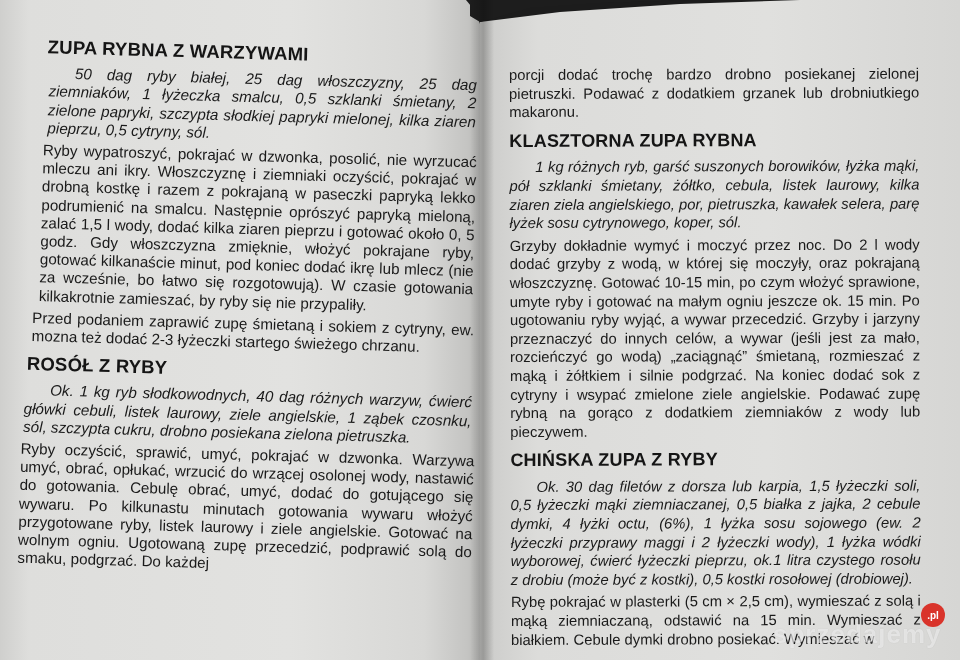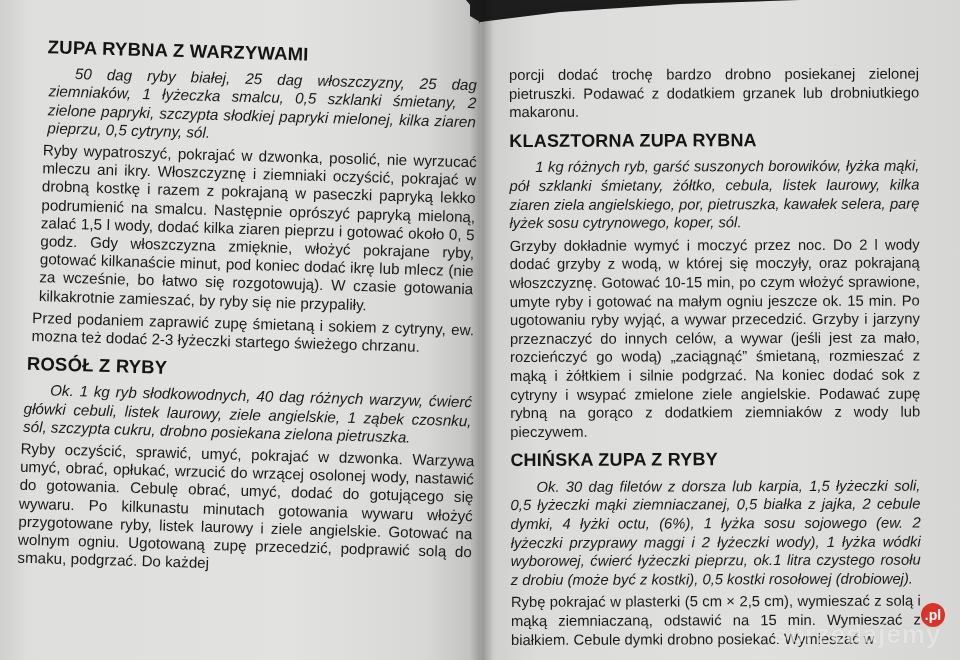--- a/index.html
+++ b/index.html
@@ -61,21 +61,21 @@
     position: absolute; left: 858px; top: 619px;
     font-family: "Liberation Sans", sans-serif; font-weight: bold;
     font-size: 26px; letter-spacing: 1px;
     color: rgba(255,255,255,0.6);
     text-shadow: 0 0 1px rgba(0,0,0,0.15);
     transform: translateX(-85px);
   }
   .wm-badge {
     position: absolute; left: 921px; top: 603px; width: 24px; height: 24px;
     border-radius: 50%; background: #d9342b;
-    color: #fff; font-weight: bold; font-size: 14px;
+    color: #fff; font-weight: bold; font-size: 10px;
     display: flex; align-items: center; justify-content: center;
     font-family: "Liberation Sans", sans-serif;
   }
 </style>
 </head>
 <body>
 
 <div class="page page-left"></div>
 <div class="page page-right"></div>
 <div class="top-shadow"></div>

